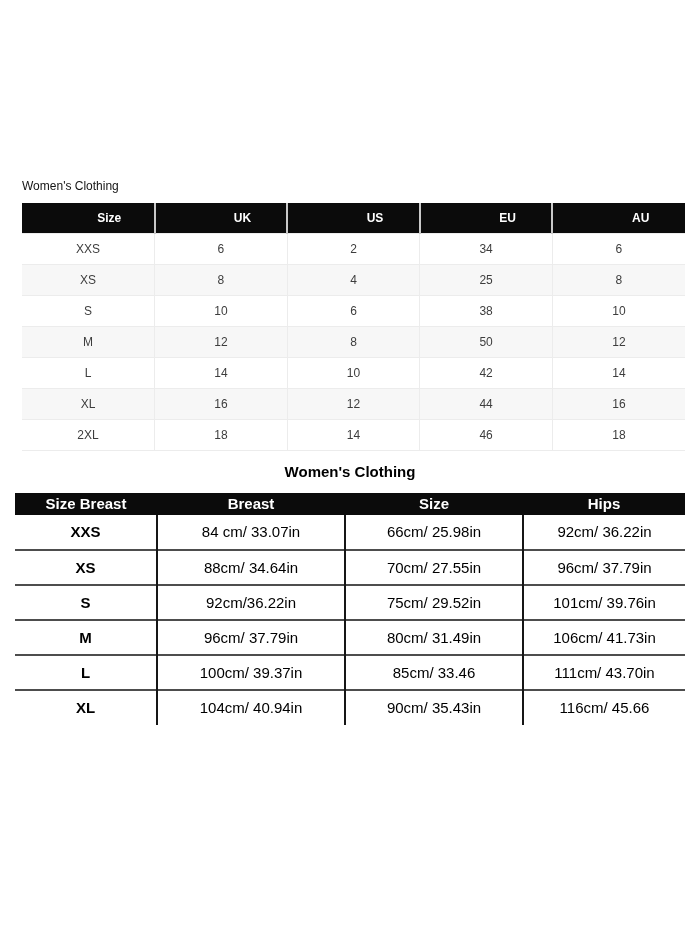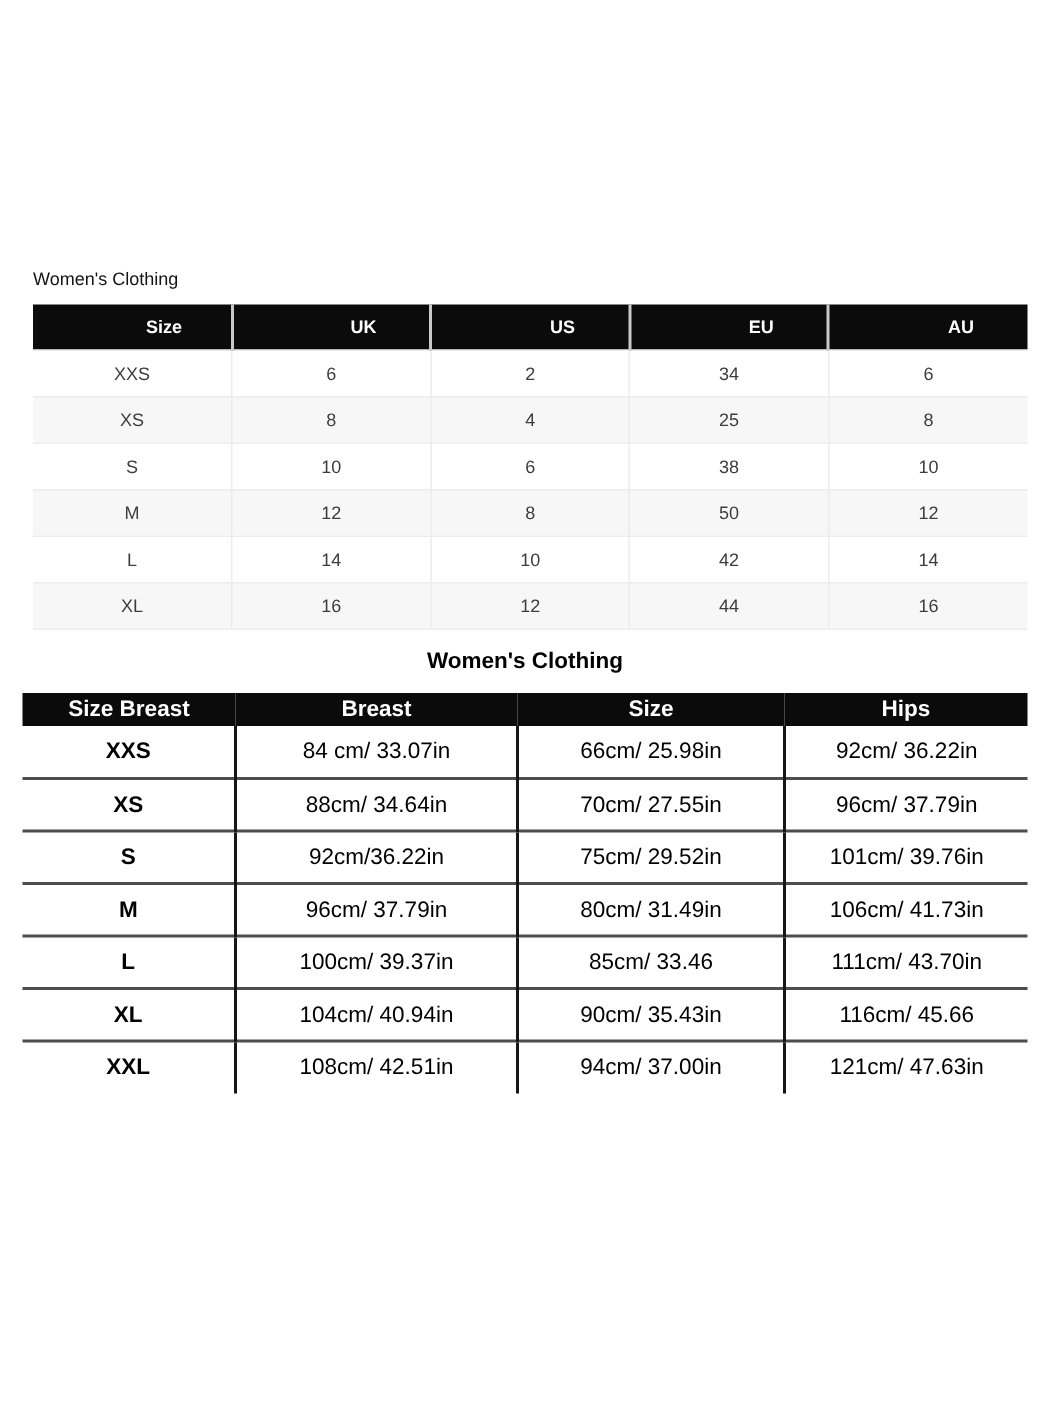--- a/index.html
+++ b/index.html
@@ -126,20 +126,27 @@
         <td>42</td>
         <td>14</td>
       </tr>
       <tr>
         <td>XL</td>
         <td>16</td>
         <td>12</td>
         <td>44</td>
         <td>16</td>
       </tr>
+      <tr>
+        <td>2XL</td>
+        <td>18</td>
+        <td>14</td>
+        <td>46</td>
+        <td>18</td>
+      </tr>
     </tbody>
   </table>
 
 <div class="t2-title">Women's Clothing</div>
 
 <table class="t2" id="measure-table">
   <colgroup>
     <col style="width:142px">
     <col style="width:188px">
     <col style="width:178px">
@@ -183,20 +190,14 @@
         <td>100cm/ 39.37in</td>
         <td>85cm/ 33.46</td>
         <td>111cm/ 43.70in</td>
       </tr>
       <tr>
         <td>XL</td>
         <td>104cm/ 40.94in</td>
         <td>90cm/ 35.43in</td>
         <td>116cm/ 45.66</td>
       </tr>
-      <tr>
-        <td>XXL</td>
-        <td>108cm/ 42.51in</td>
-        <td>94cm/ 37.00in</td>
-        <td>121cm/ 47.63in</td>
-      </tr>
     </tbody>
   </table>
 
 </body></html>

